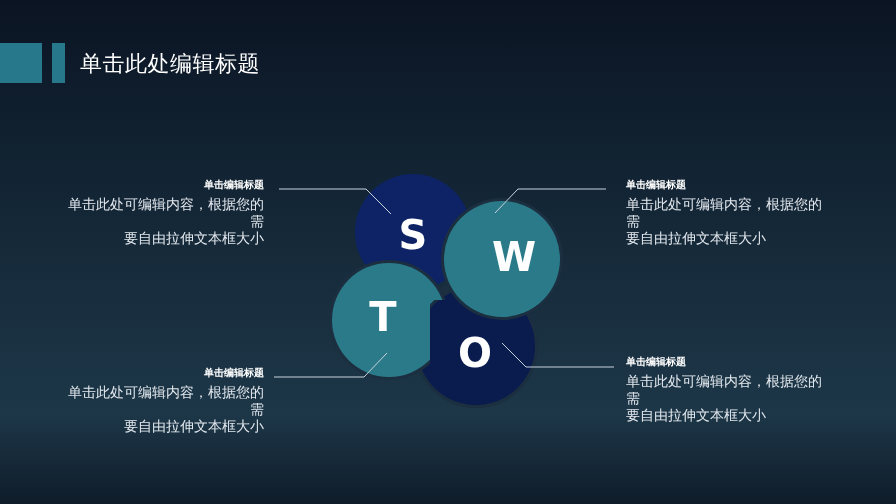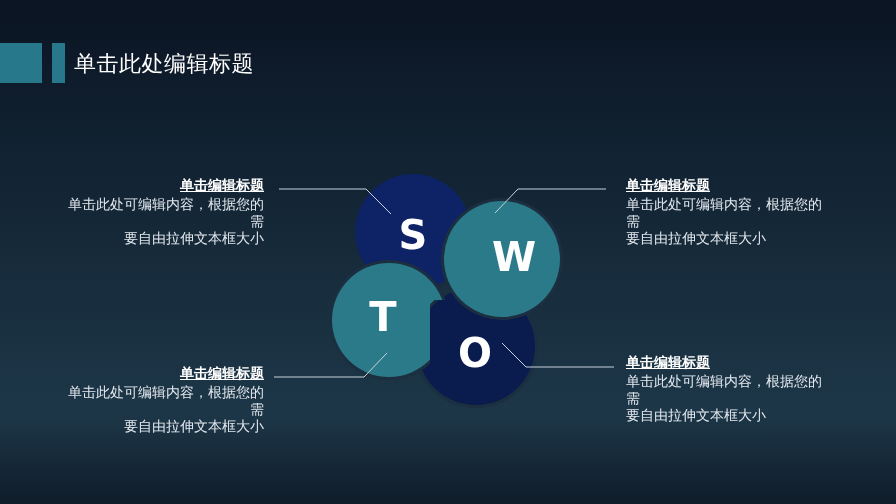--- a/index.html
+++ b/index.html
@@ -6,26 +6,26 @@
     body {
       width: 896px; height: 504px; overflow: hidden; position: relative;
       background: linear-gradient(180deg, #0b1423 0%, #10202f 25%, #172c3c 55%, #1d3748 82%, #0f1c2a 100%);
       font-family: "Liberation Sans", "DejaVu Sans", sans-serif;
       color: #ffffff;
     }
     .accent-block { position: absolute; top: 43px; height: 40px; background: #27788a; }
     .accent-a { left: 0; width: 42px; }
     .accent-b { left: 52px; width: 13px; }
     .page-title {
-      position: absolute; left: 74px; top: 48px;
+      position: absolute; left: 80px; top: 48px;
       font-size: 22px; line-height: 32px; color: #ffffff; letter-spacing: 0.5px;
     }
     .diagram { position: absolute; left: 0; top: 0; width: 896px; height: 504px; }
     .block { position: absolute; width: 200px; }
-    .block-title { font-size: 14px; font-weight: bold; line-height: 18px; color: #ffffff; text-decoration: underline; }
+    .block-title { font-size: 10px; font-weight: bold; line-height: 18px; color: #ffffff; }
     .block-body { font-size: 14px; line-height: 17px; color: #e3e8ee; margin-top: 2px; }
     .left { text-align: right; }
     .right { text-align: left; }
     .b-tl { left: 64px; top: 176px; }
     .b-bl { left: 64px; top: 364px; }
     .b-tr { left: 626px; top: 176px; }
     .b-br { left: 626px; top: 353px; }
     .letter { font-family: "DejaVu Sans", sans-serif; font-weight: bold; fill: #ffffff; }
   </style>
 </head>

